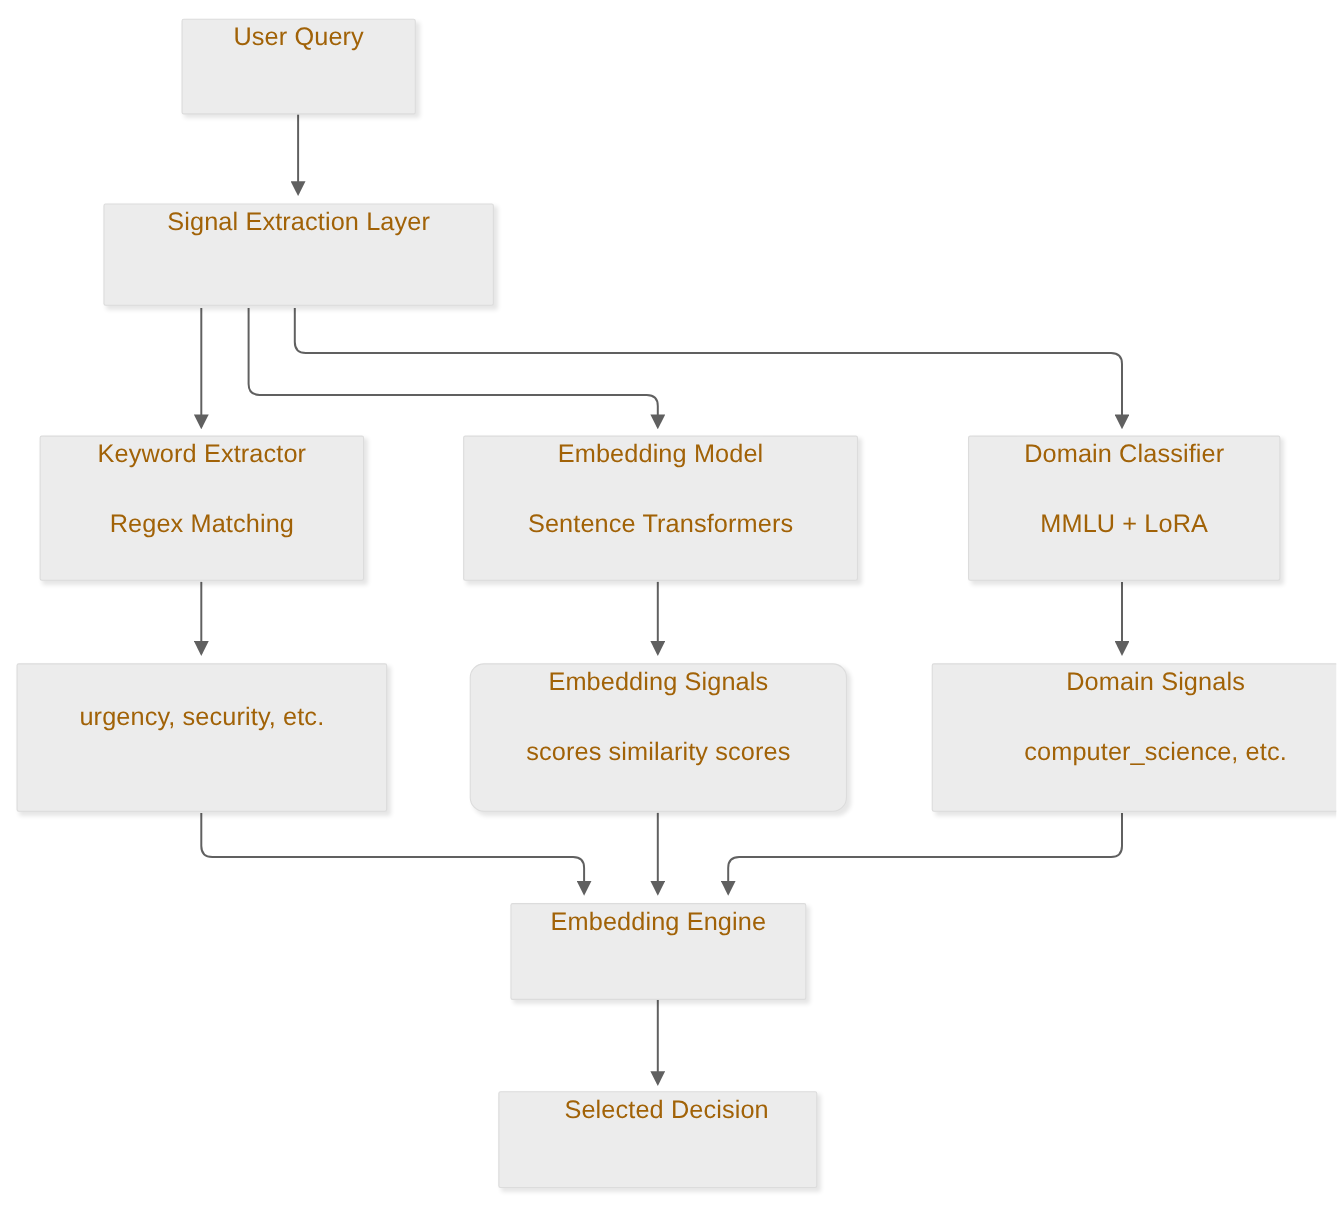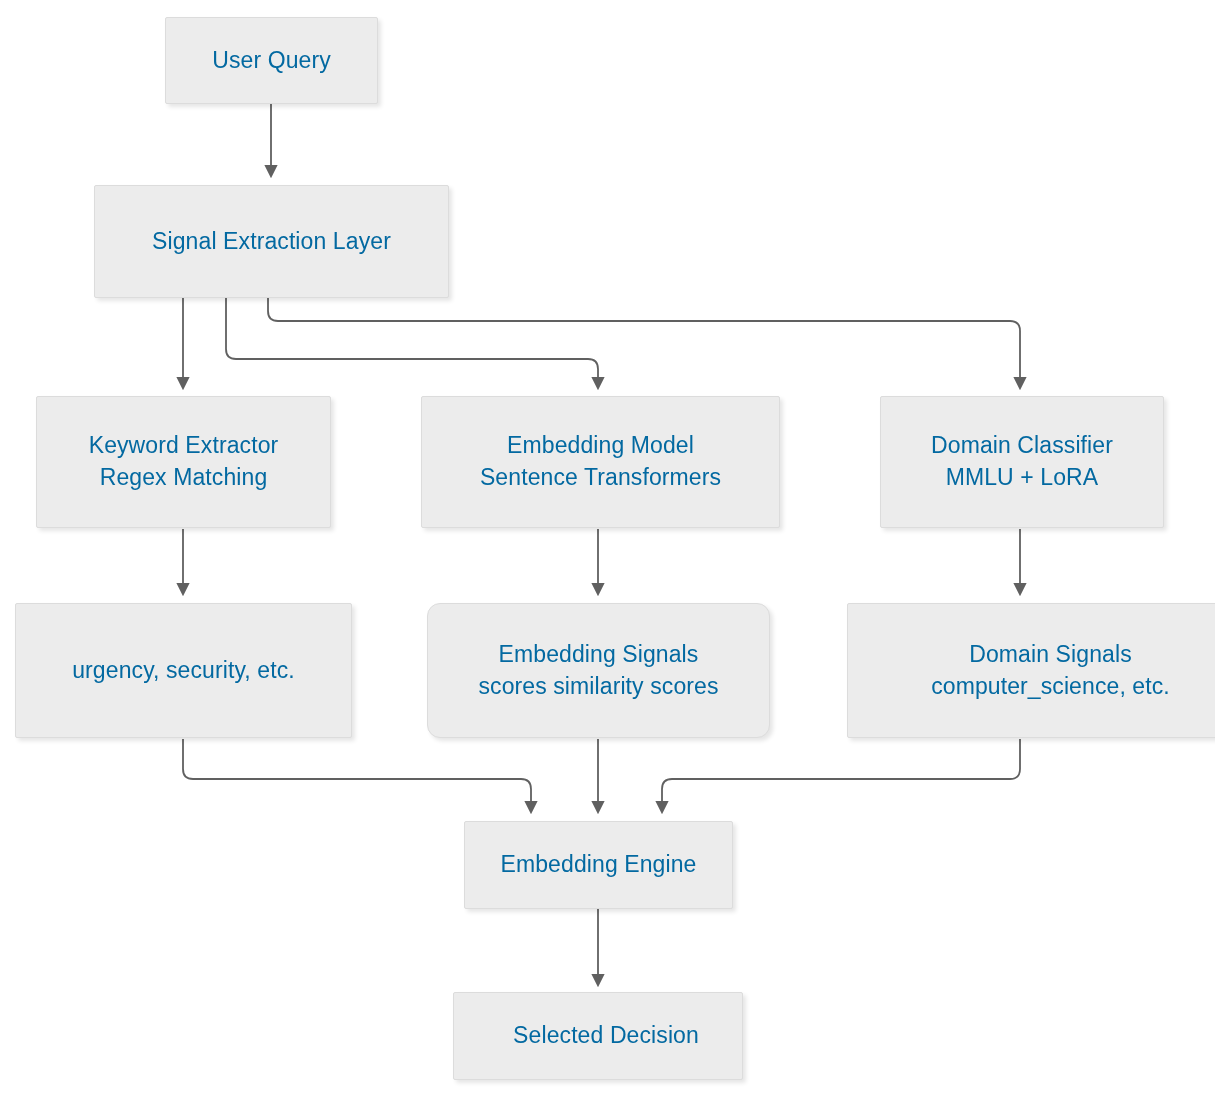--- a/index.html
+++ b/index.html
@@ -30,30 +30,31 @@
   .node {
     position: absolute;
     box-sizing: border-box;
     background: #ececec;
     border: 1px solid #dcdcdc;
     border-radius: 2px;
     box-shadow: 3px 3px 4px rgba(0,0,0,0.10);
     display: flex;
     flex-direction: column;
     align-items: center;
-    justify-content: center;
+    justify-content: flex-start;
     text-align: center;
-    color: #0369a1;
+    color: #a16207;
     font-size: 23px;
     line-height: 1.38;
     letter-spacing: 0.1px;
     z-index: 2;
   }
   .node .line2 {
     display: block;
+    margin-top: 32px;
   }
 </style>
 </head>
 <body>
 
 <div id="canvas">
 
   <svg id="edges" width="1215" height="1096" viewBox="0 0 1215 1096" xmlns="http://www.w3.org/2000/svg">
     <defs>
       <marker id="arrow" viewBox="0 0 12 12" refX="10" refY="6" markerWidth="7.5" markerHeight="7.5" orient="auto-start-reverse">
@@ -83,21 +84,21 @@
       <path d="M 1020 739 L 1020 769 Q 1020 779 1010 779 L 672 779 Q 662 779 662 789 L 662 812"></path>
 
       <path d="M 598 909 L 598 985"></path>
     </g>
   </svg>
 
   <div class="node" style="left:165px; top:17px; width:213px; height:87px;">
     <span>User Query</span>
   </div>
 
-  <div class="node" style="left:94px; top:185px; width:355px; height:113px;">
+  <div class="node" style="left:94px; top:185px; width:355px; height:93px;">
     <span>Signal Extraction Layer</span>
   </div>
 
   <div class="node" style="left:36px; top:396px; width:295px; height:132px;">
     <span>Keyword Extractor</span>
     <span class="line2">Regex Matching</span>
   </div>
 
   <div class="node" style="left:421px; top:396px; width:359px; height:132px;">
     <span>Embedding Model</span>

